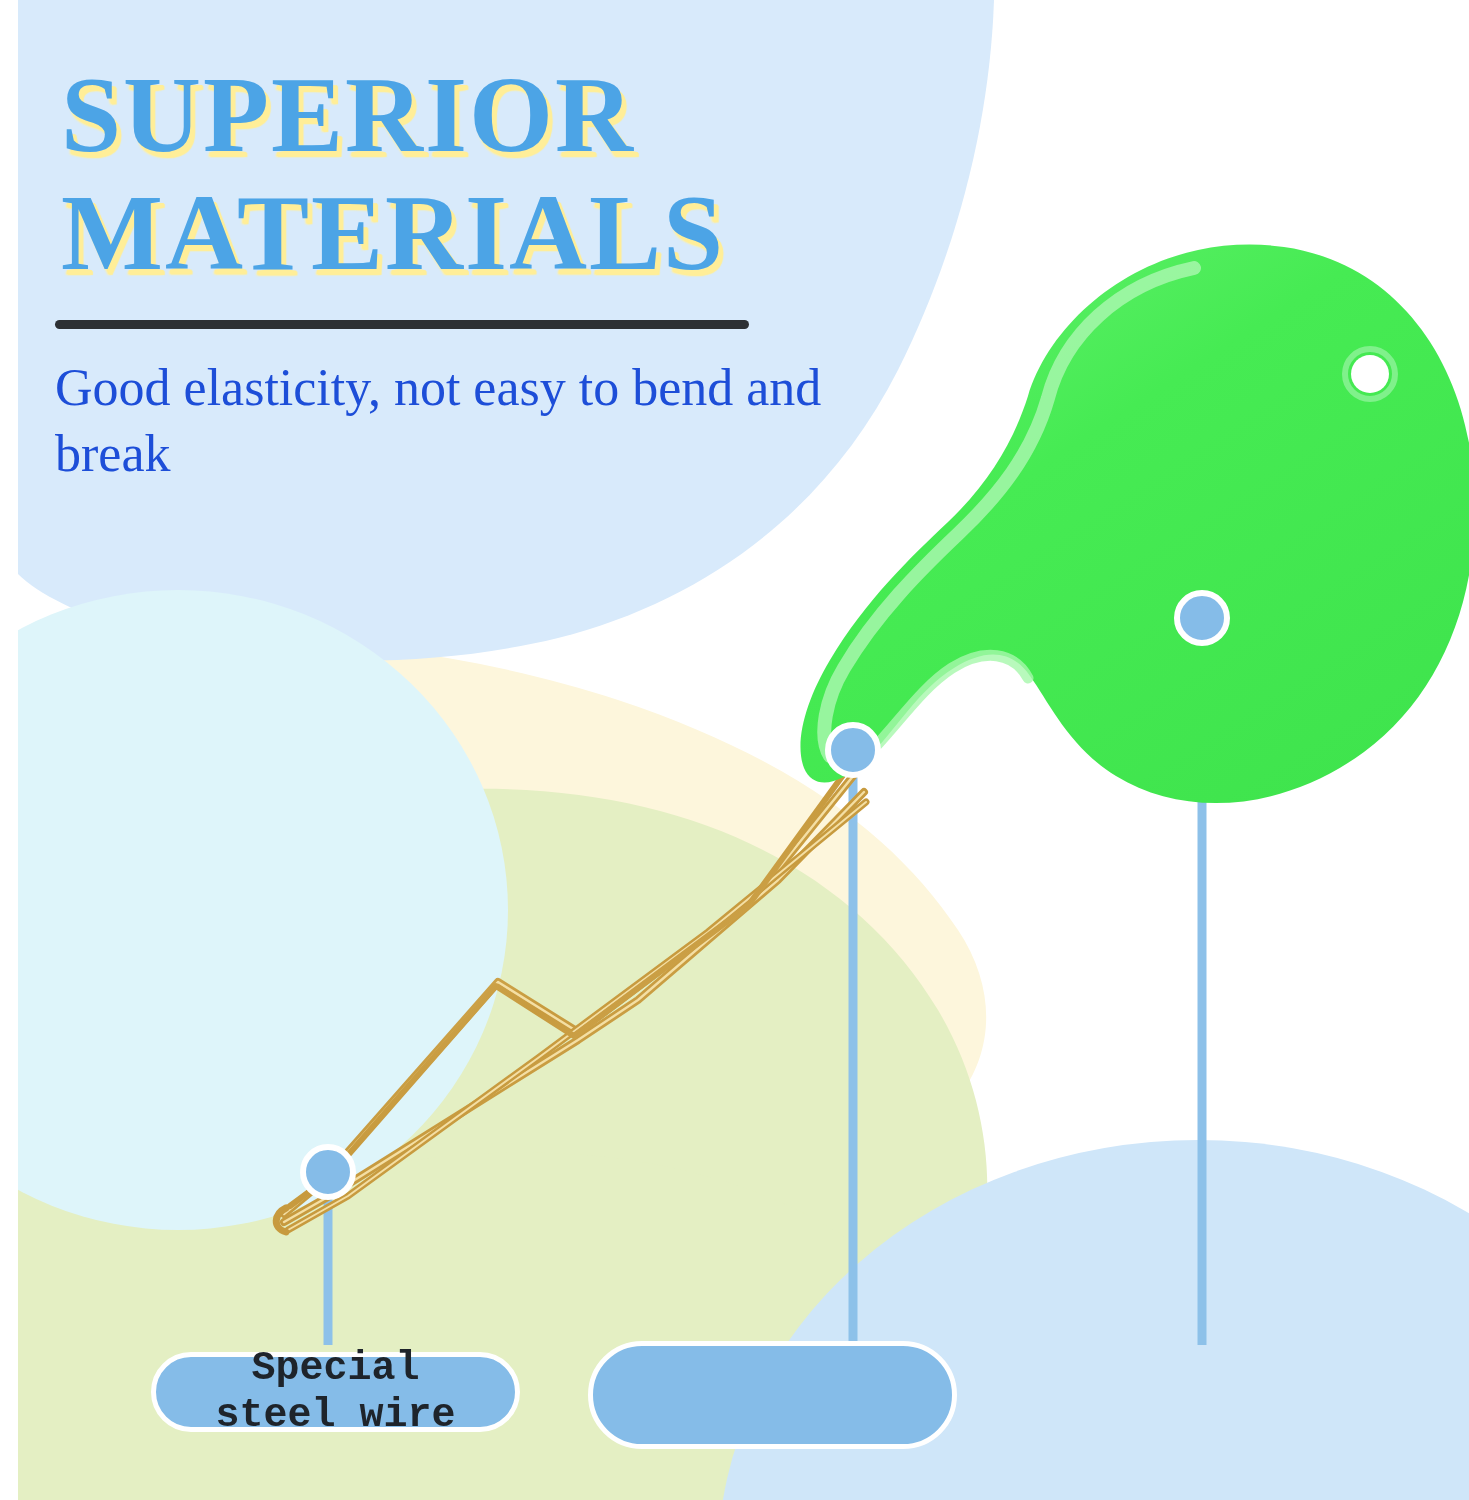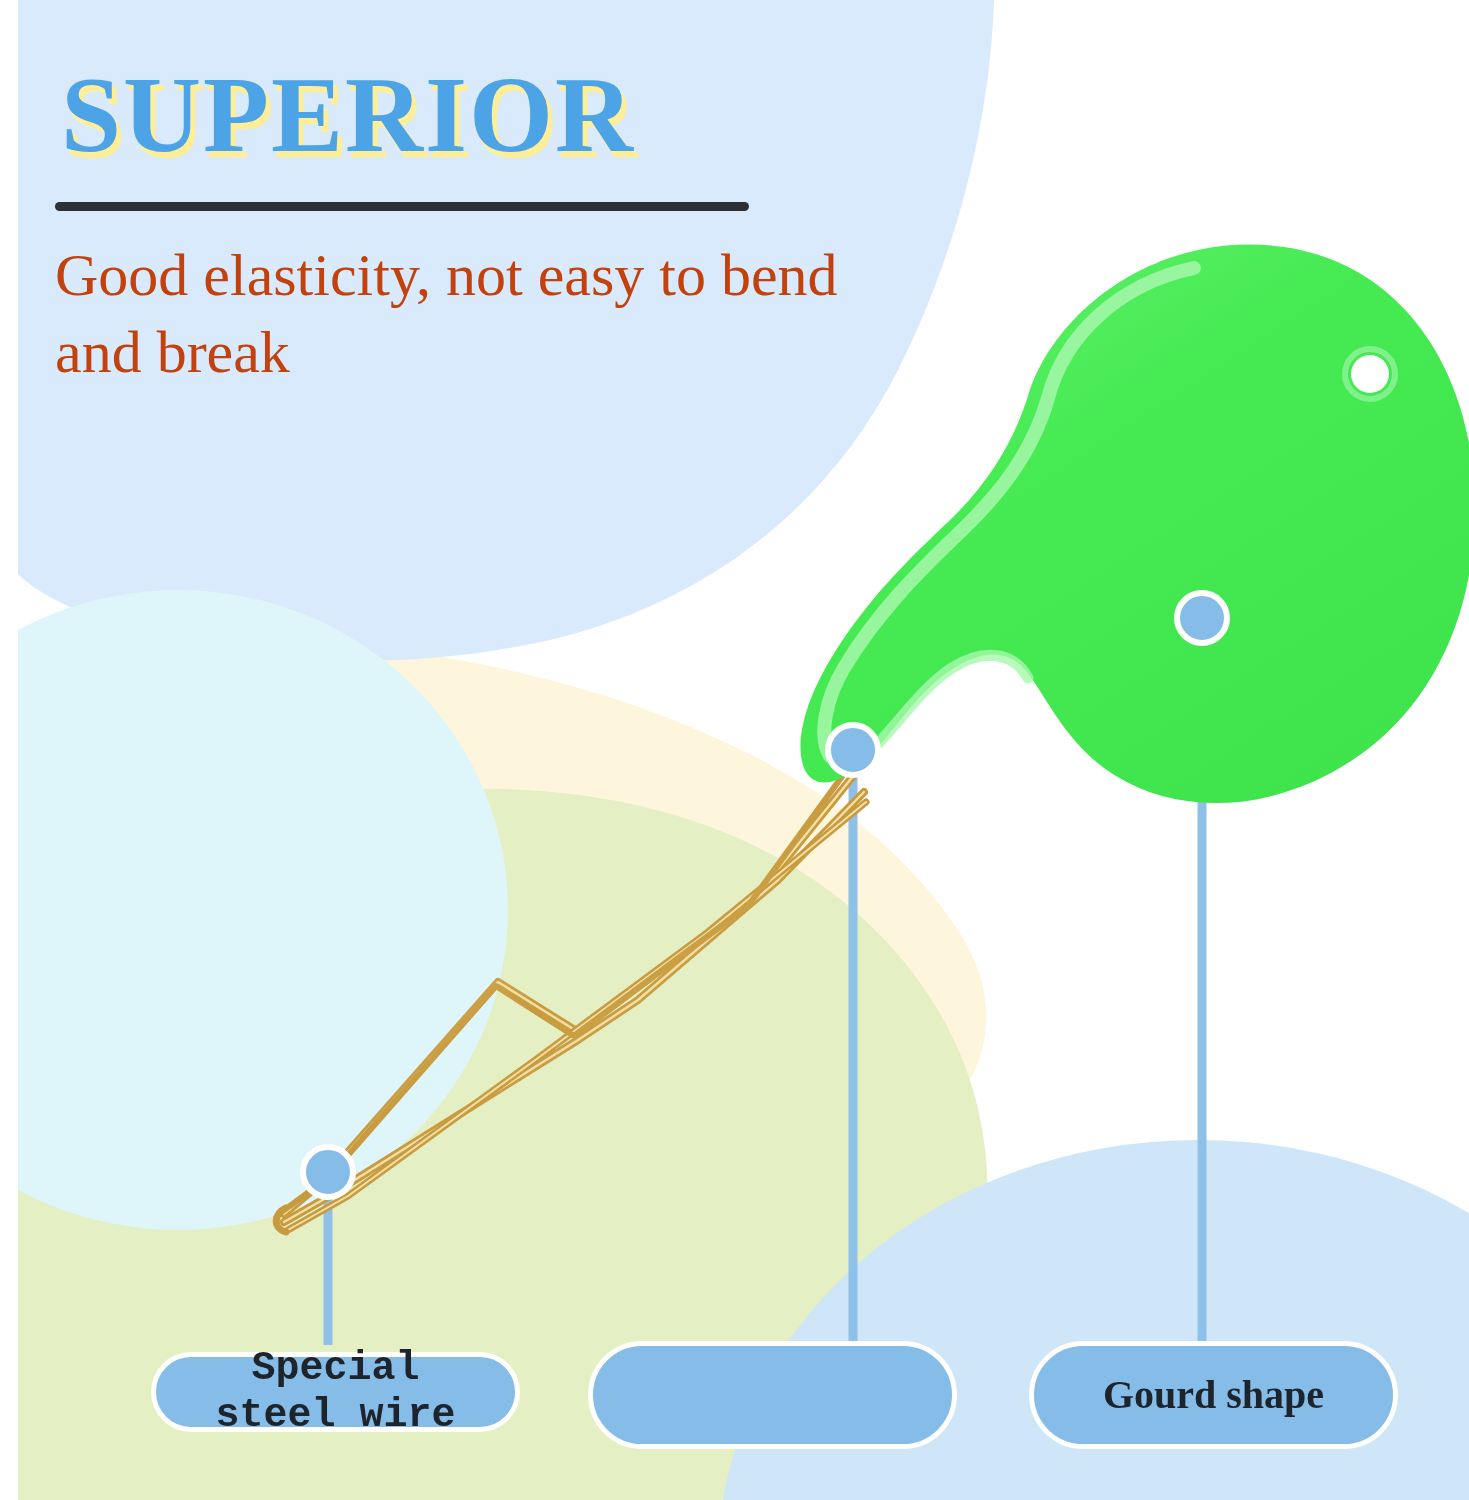--- a/index.html
+++ b/index.html
@@ -53,23 +53,23 @@
     margin-top: 34px;
     width: 694px;
     height: 9px;
     border-radius: 5px;
     background: #2C3034;
   }
   .subtitle {
     margin-top: 26px;
     font-family: "Liberation Serif", "DejaVu Serif", serif;
     font-weight: 400;
-    font-size: 60px;
+    font-size: 52px;
     line-height: 1.28;
-    color: #c2410c;
+    color: #1d4ed8;
     max-width: 790px;
   }
 
   
   .pill {
     position: absolute;
     display: flex;
     align-items: center;
     justify-content: center;
     text-align: center;
@@ -122,20 +122,21 @@
 
       <path d="M 0,0 L 976,0 C 972,120 940,250 880,370 C 810,508 690,600 540,638
                C 400,672 240,666 120,632 C 60,614 20,594 0,574 Z" fill="#D8EAFB"></path>
 
       <ellipse cx="160" cy="910" rx="330" ry="320" fill="#DEF5FA"></ellipse>
     </g>
   </svg>
 
   <div class="heading-block">
     <div class="title-line l1">SUPERIOR</div>
+    <div class="title-line l2">MATERIALS</div>
     <div class="title-rule"></div>
     <div class="subtitle">Good elasticity, not easy to bend and break</div>
   </div>
 
   <svg id="art-svg" viewBox="0 0 1469 1500" preserveAspectRatio="none">
     <defs>
       <linearGradient id="gourdGrad" x1="0.15" y1="0.05" x2="0.85" y2="0.95">
         <stop offset="0%" stop-color="#5FF06A"></stop>
         <stop offset="35%" stop-color="#46EB53"></stop>
         <stop offset="100%" stop-color="#3FE44D"></stop>
@@ -208,19 +209,14 @@
       <span class="pill-label">Special</span>
       <span class="pill-label">steel wire</span>
     </span>
   </div>
 
   <div class="pill pill-2">
     <span>
     </span>
   </div>
 
-  <div class="pill pill-3">
-    <span>
-      <span class="pill-label">Gourd shape</span>
-    </span>
-  </div>
 
 </div>
 
 </body></html>

